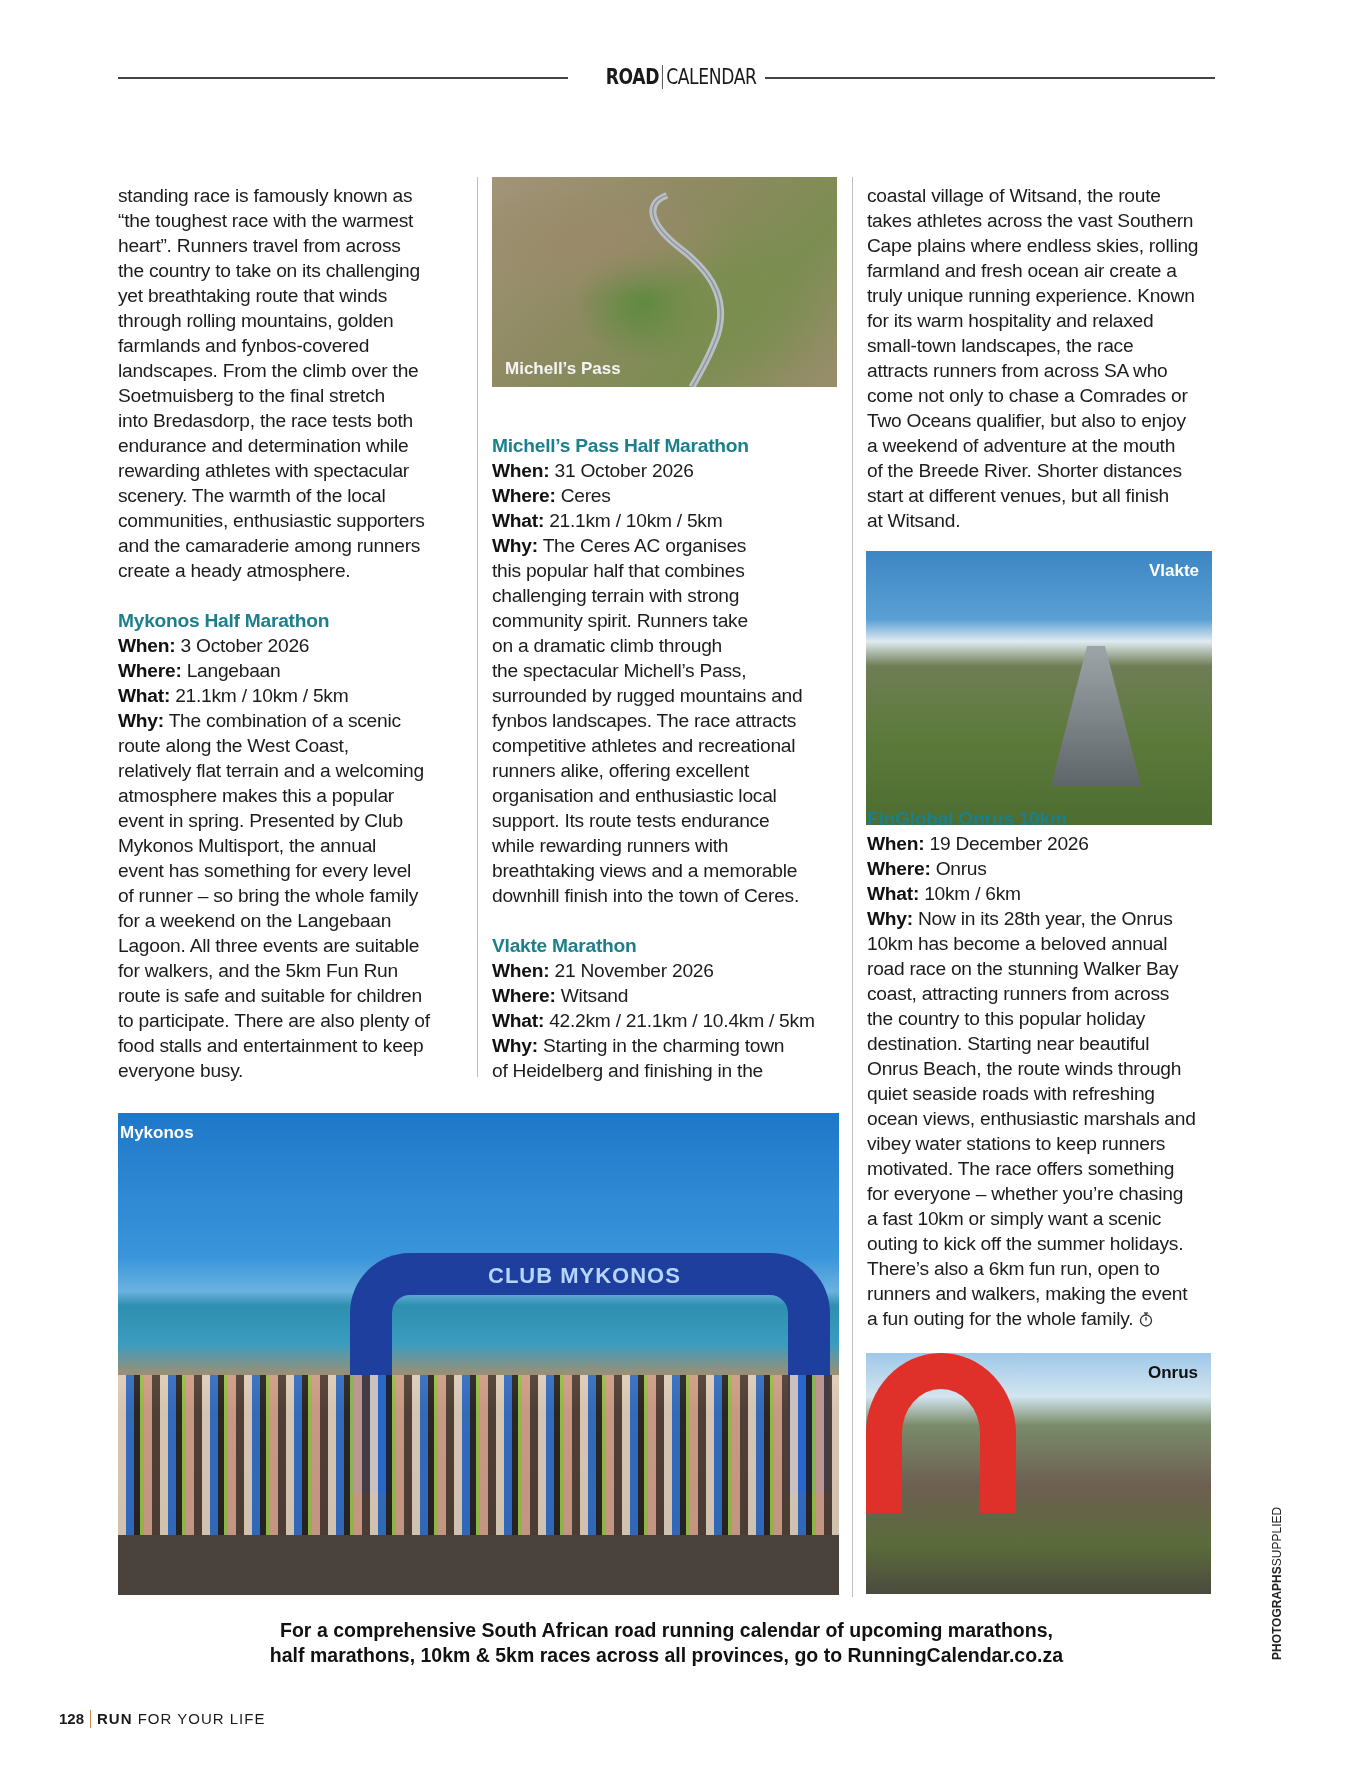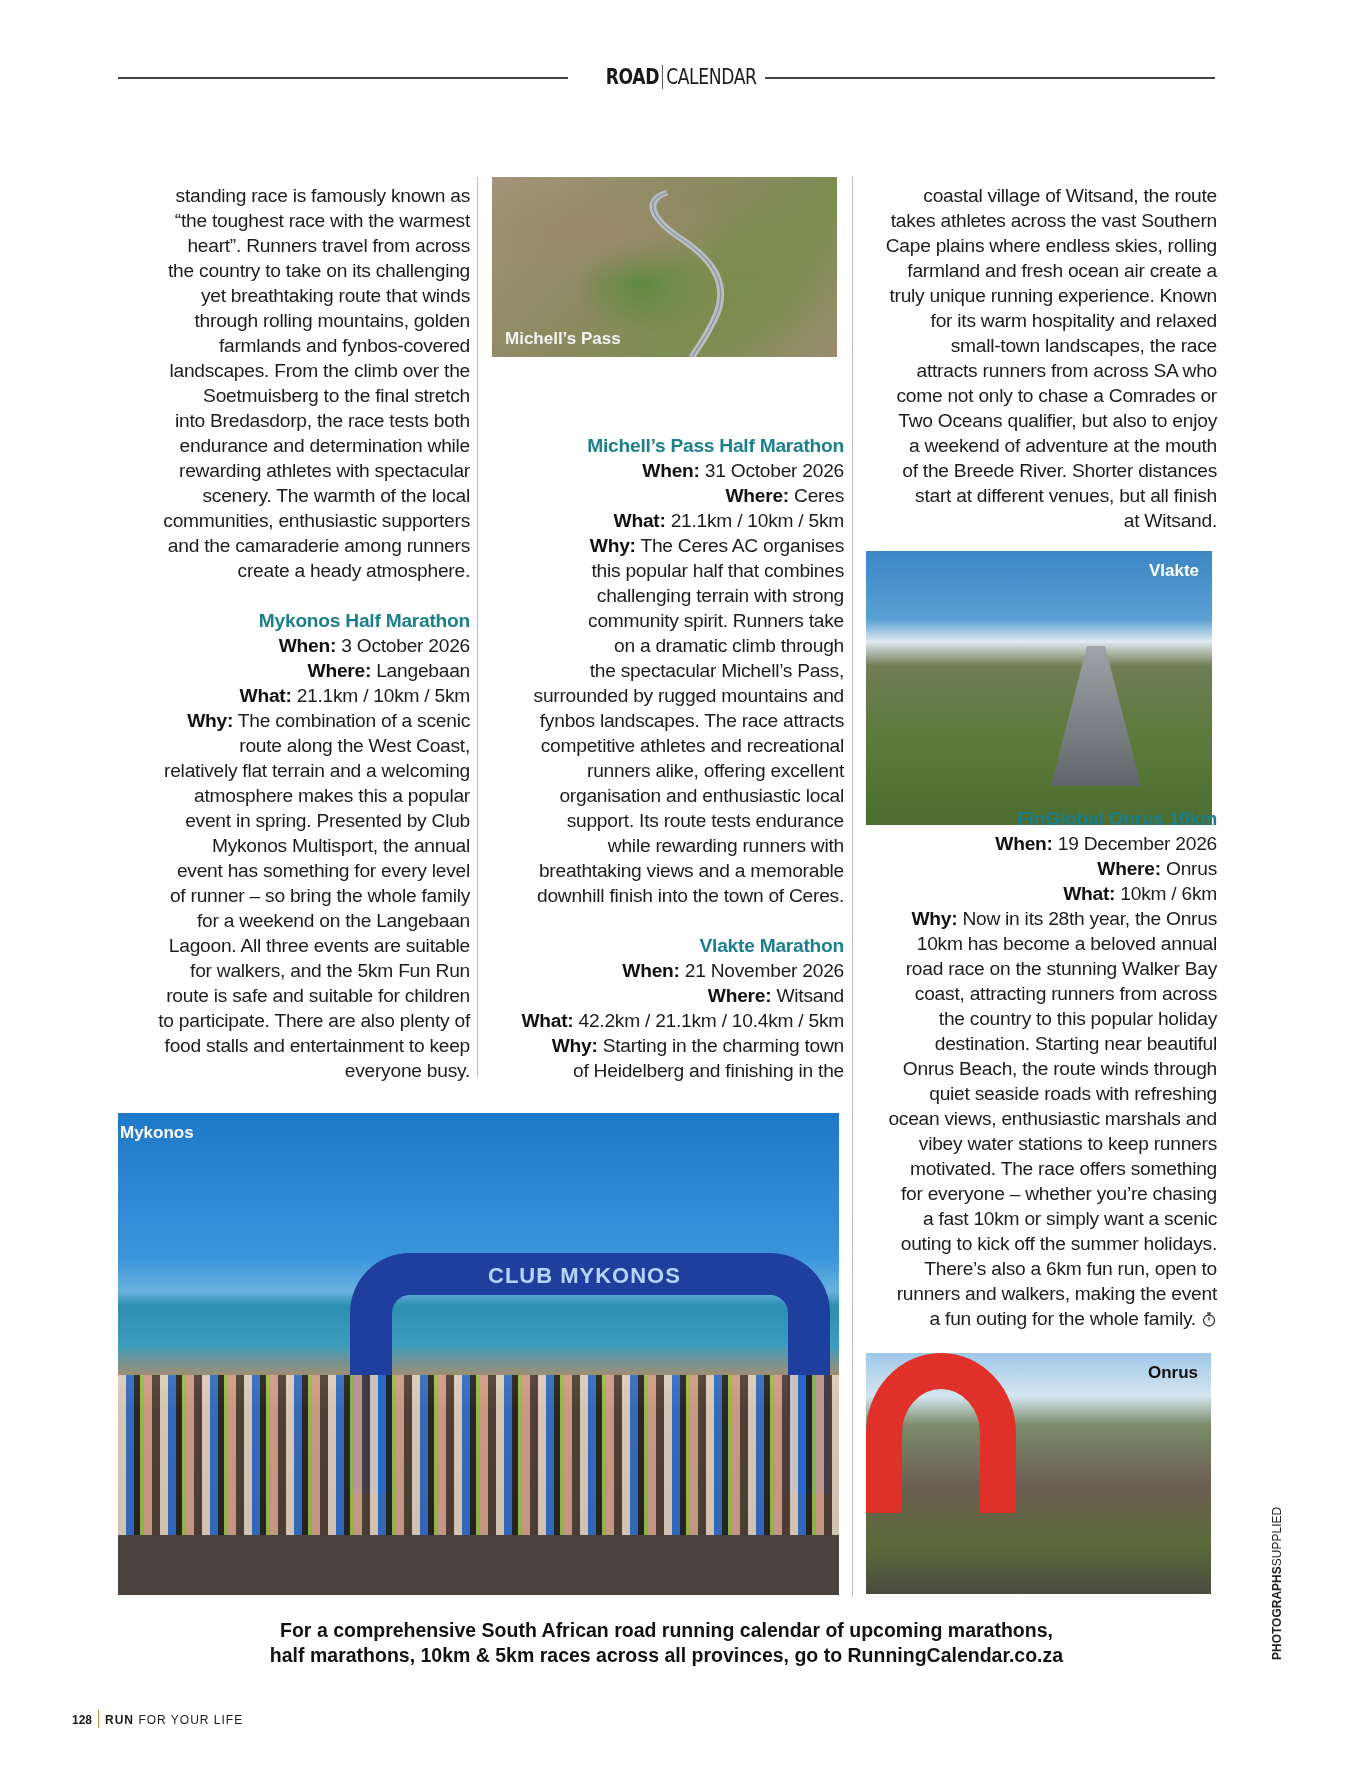--- a/index.html
+++ b/index.html
@@ -8,37 +8,37 @@
 
   .header { position: absolute; top: 64px; left: 118px; width: 1097px; height: 26px; }
   .header .rule { position: absolute; top: 13px; height: 2px; background: #444; }
   .header .rule.l { left: 0; width: 450px; }
   .header .rule.r { right: 0; width: 450px; }
   .header .title { position: absolute; left: 468px; top: 0; width: 180px; text-align: center; font-family: "DejaVu Sans", sans-serif; font-size: 22px; line-height: 26px; letter-spacing: -0.5px; transform: scaleX(0.78); transform-origin: center; white-space: nowrap; }
   .header .title .bold { font-weight: bold; }
   .header .title .bar { display: inline-block; width: 1px; height: 24px; background: #222; vertical-align: -5px; margin: 0 4px; }
   .header .title .light { font-weight: normal; }
 
-  .col { position: absolute; font-size: 19.2px; line-height: 25px; color: #1c1c1c; letter-spacing: -0.25px; text-align: right; }
+  .col { position: absolute; font-size: 19.2px; line-height: 25px; color: #1c1c1c; letter-spacing: -0.25px; }
   .col1 { left: 118px; top: 183px; width: 352px; }
   .col2 { left: 492px; top: 177px; width: 352px; }
   .col3 { left: 867px; top: 183px; width: 350px; }
   .ln { display: block; white-space: nowrap; }
 
   .divider { position: absolute; width: 1px; background: #bdbdbd; }
   .div1 { left: 477px; top: 177px; height: 900px; }
   .div2 { left: 852px; top: 177px; height: 1420px; }
 
   .heading { color: #1c7f8c; font-weight: bold; display: block; white-space: nowrap; }
   .lbl { font-weight: bold; color: #111; margin-top: 28px; }
   .gap { height: 25px; }
 
   .photo { position: absolute; overflow: hidden; }
   .photo .cap { position: absolute; font-weight: bold; font-size: 17px; white-space: nowrap; }
-  .ph-michell { left: 492px; top: 177px; width: 345px; height: 180px;
+  .ph-michell { left: 492px; top: 177px; width: 345px; height: 210px;
     background:
       radial-gradient(ellipse 60% 40% at 30% 30%, #9a8a6a 0%, transparent 70%),
       radial-gradient(ellipse 40% 60% at 70% 60%, #7a8e4e 0%, transparent 70%),
       radial-gradient(ellipse 30% 40% at 45% 60%, #5d8a3e 0%, transparent 70%),
       linear-gradient(135deg, #a39479 0%, #8e8a62 40%, #7c8d52 70%, #9a8d6d 100%); }
   .ph-michell .road { position: absolute; left: 0; top: 0; width: 100%; height: 100%; }
   .ph-michell .cap { left: 13px; bottom: 8px; color: #f4f4f4; }
 
   .ph-vlakte { left: 866px; top: 551px; width: 346px; height: 274px;
     background: linear-gradient(180deg, #3c86c4 0%, #5aa0d4 25%, #dfeaf1 33%, #6f7d55 42%, #5b7a3a 70%, #4d6d31 100%); }
@@ -58,21 +58,21 @@
     background: linear-gradient(180deg, #9fc8e9 0%, #d3e5ef 18%, #7a8b6a 30%, #6d5f52 55%, #5a6b3a 80%, #4b4a3f 100%); }
   .ph-onrus .arch { position: absolute; left: 0; top: 0; width: 150px; height: 160px; border: 36px solid #e0302a; border-radius: 50% 50% 0 0; border-bottom: none; }
   .ph-onrus .cap { right: 13px; top: 10px; color: #111; }
 
   .caption { position: absolute; left: 118px; top: 1610px; width: 1097px; text-align: center; font-weight: bold; font-size: 19.5px; line-height: 25px; color: #111; margin-top: 8px; }
   .caption .ln { white-space: nowrap; }
 
   .credit { position: absolute; left: 1270px; top: 1660px; transform: rotate(-90deg); transform-origin: 0 0; font-size: 12px; white-space: nowrap; color: #222; }
   .credit .b { font-weight: bold; }
 
-  .footer { position: absolute; left: 72px; top: 1710px; font-size: 12px; line-height: 18px; white-space: nowrap; letter-spacing: 1px; }
+  .footer { position: absolute; left: 59px; top: 1710px; font-size: 15px; line-height: 18px; white-space: nowrap; letter-spacing: 1px; }
   .footer .num { font-weight: bold; letter-spacing: 0; }
   .footer .bar { display: inline-block; width: 1px; height: 18px; background: #d3864a; vertical-align: -4px; margin: 0 6px; }
   .footer .run { font-weight: bold; }
 </style>
 </head>
 <body>
 
 <div class="header">
   <div class="rule l"></div>
   <div class="title">

